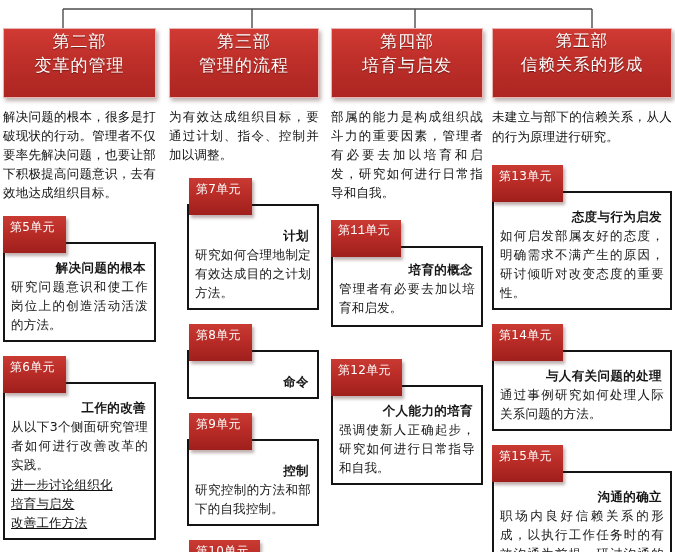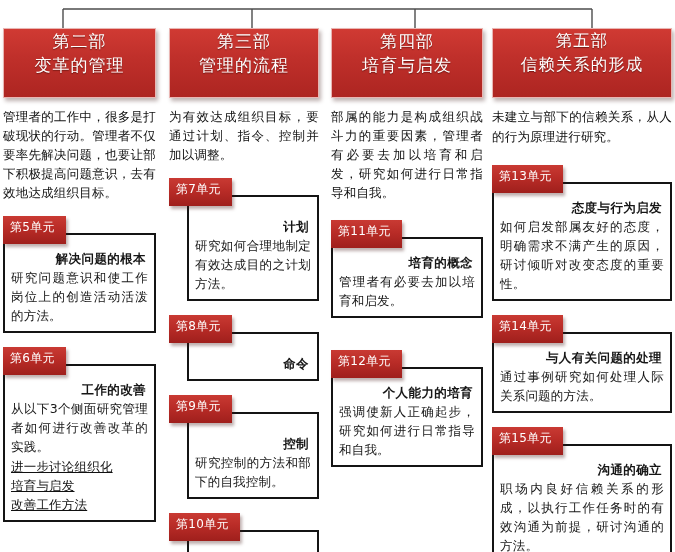--- a/index.html
+++ b/index.html
@@ -75,21 +75,21 @@
     margin-top: 14px;
   }
   .unit-badge {
     position: relative;
     z-index: 3;
     display: inline-block;
     background: linear-gradient(180deg, #c93a33 0%, #b92c27 45%, #9f1f1c 100%);
     color: #ffffff;
     font-size: 12px;
     line-height: 14px;
-    padding: 4px 11px 10px 7px;
+    padding: 4px 11px 19px 7px;
     box-shadow: 2px 3px 3px rgba(70,25,22,0.35);
     white-space: nowrap;
     letter-spacing: 0.3px;
   }
   .unit-box {
     position: relative;
     z-index: 1;
     margin-top: -11px;
     box-sizing: border-box;
     border: 2px solid #141414;
@@ -126,40 +126,40 @@
     display: block;
     font-size: 12.5px;
     line-height: 19px;
     text-decoration: underline;
     color: #111111;
     letter-spacing: 0.2px;
     white-space: nowrap;
   }
 
   
-  .unit.indent .unit-badge { margin-left: 0; }
+  .unit.indent .unit-badge { margin-left: 20px; }
   .unit.indent .unit-box   { margin-left: 18px; }
 </style>
 </head>
 <body>
 
 <svg id="connector" viewBox="0 0 675 30" width="675" height="30">
   <line x1="63" y1="9" x2="592" y2="9" stroke="#4c4c4c" stroke-width="1.4"></line>
   <line x1="63" y1="9" x2="63" y2="29" stroke="#4c4c4c" stroke-width="1.4"></line>
   <line x1="252" y1="9" x2="252" y2="29" stroke="#4c4c4c" stroke-width="1.4"></line>
   <line x1="415" y1="9" x2="415" y2="29" stroke="#4c4c4c" stroke-width="1.4"></line>
   <line x1="592" y1="9" x2="592" y2="29" stroke="#4c4c4c" stroke-width="1.4"></line>
 </svg>
 
 <div class="column col-0">
   <div class="banner">
     <div class="banner-line">第二部</div>
     <div class="banner-line">变革的管理</div>
   </div>
-  <div class="intro">管理者的工作中，很多是打破现状的行动。管理者不仅要率先解决问题，也要让部下积极提高问题意识，去有效地达成组织目标。</div>
+  <div class="intro">解决问题的根本，很多是打破现状的行动。管理者不仅要率先解决问题，也要让部下积极提高问题意识，去有效地达成组织目标。</div>
 
   <div class="unit">
     <span class="unit-badge">第5单元</span>
     <div class="unit-box title-below">
       <div class="unit-title">解决问题的根本</div>
       <div class="unit-body">研究问题意识和使工作岗位上的创造活动活泼的方法。</div>
     </div>
   </div>
 
   <div class="unit">
@@ -215,21 +215,21 @@
   </div>
 </div>
 
 <div class="column col-2">
   <div class="banner">
     <div class="banner-line">第四部</div>
     <div class="banner-line">培育与启发</div>
   </div>
   <div class="intro">部属的能力是构成组织战斗力的重要因素，管理者有必要去加以培育和启发，研究如何进行日常指导和自我。</div>
 
-  <div class="unit" style="margin-top:18px;">
+  <div class="unit" style="margin-top:18px;font-family:Liberation Mono, monospace;">
     <span class="unit-badge">第11单元</span>
     <div class="unit-box title-below">
       <div class="unit-title">培育的概念</div>
       <div class="unit-body">管理者有必要去加以培育和启发。</div>
     </div>
   </div>
 
   <div class="unit" style="margin-top:32px;">
     <span class="unit-badge">第12单元</span>
     <div class="unit-box title-below">

